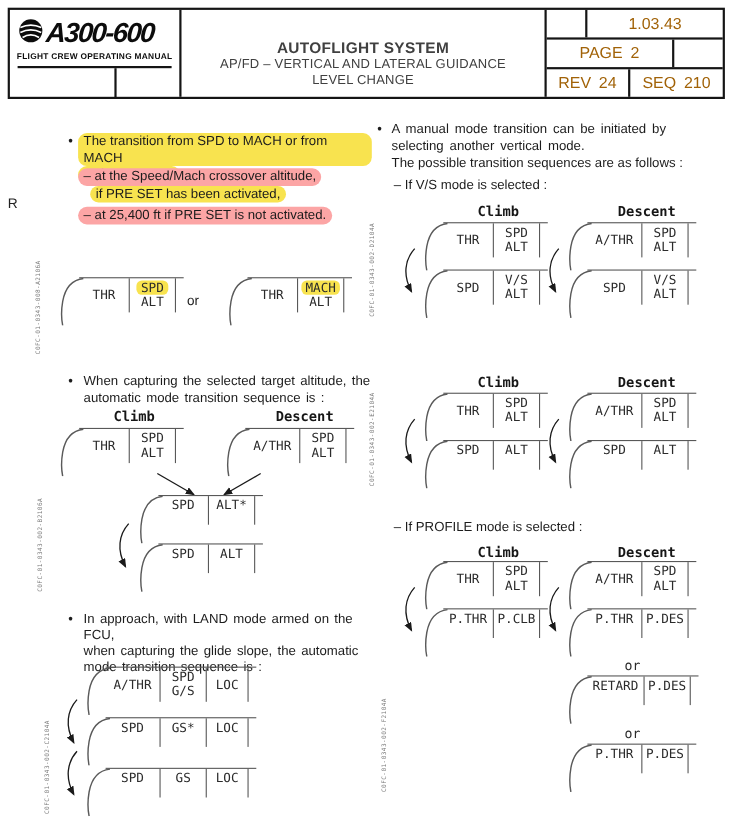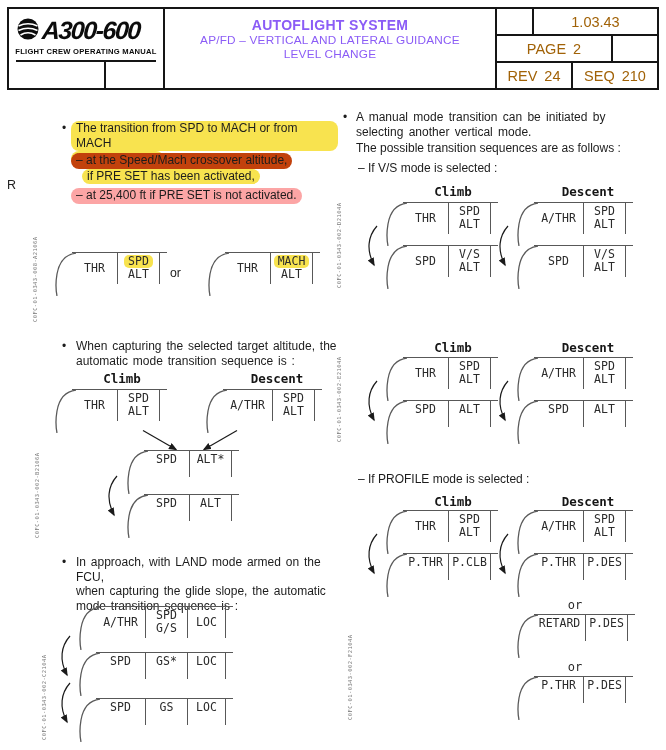--- a/index.html
+++ b/index.html
@@ -7,21 +7,21 @@
         font-family:"Liberation Sans",sans-serif;color:#1c1c1c;}
   
   .hdr{position:absolute;left:7px;top:7px;width:648px;height:79px;border:2px solid #151515;display:flex;}
   .hcell{box-sizing:border-box;}
   .h-logo{width:156px;border-right:2px solid #151515;padding-top:7px;display:flex;flex-direction:column;}
   .brandrow{display:flex;align-items:center;padding-left:7px;}
   .brand{font-style:italic;font-weight:800;font-size:25px;letter-spacing:-1.5px;color:#0c0c0c;margin-left:2px;transform:skewX(-4deg);white-space:nowrap;}
   .fcom{font-size:7.6px;font-weight:bold;text-align:center;letter-spacing:.25px;margin-top:2px;color:#0c0c0c;white-space:nowrap;}
   .logoblank{margin:4px 7px 0 7px;border-top:2px solid #151515;flex:1;position:relative;}
   .tick{position:absolute;left:63%;top:0;bottom:-2px;width:2px;background:#151515;}
-  .h-center{flex:1;border-right:2px solid #151515;display:flex;flex-direction:column;justify-content:flex-start;padding:8px 4px 9px;text-align:center;color:#8b5cf6;}
+  .h-center{flex:1;border-right:2px solid #151515;display:flex;flex-direction:column;justify-content:flex-end;padding:8px 4px 9px;text-align:center;color:#404040;}
   .h-title{font-weight:bold;font-size:14px;letter-spacing:.3px;}
   .h-sub{font-size:11.8px;letter-spacing:.2px;}
   .h-ref{width:160px;display:flex;flex-direction:column;font-size:14.5px;color:#a16207;word-spacing:3px;}
   .h-ref .row{flex:1;display:flex;align-items:center;}
   .h-ref .row1,.h-ref .row2{border-bottom:2px solid #151515;}
   .rcell{display:flex;align-items:center;justify-content:center;height:100%;box-sizing:border-box;}
   
   .abs{position:absolute;}
   .txt{font-size:12px;line-height:14.6px;}
   .heading{font-weight:bold;font-size:12.2px;letter-spacing:.2px;border-bottom:1.5px solid #111;padding-bottom:1px;}
@@ -99,21 +99,21 @@
   </div>
 
 
   <span class="abs dot" style="left:62px;top:121px;">•</span>
   <div class="abs txt" style="left:76px;top:121px;width:262px;">
     <span class="hl" style="background: rgb(248, 227, 79);">The transition from SPD to MACH or from MACH</span><br>
     <span class="hl" style="background: rgb(248, 227, 79);">to SPD occurs :</span>
   </div>
 
   <div class="abs txt" style="left:76px;top:153px;width:262px;">
-    <span class="hl" style="background: #c2410c;">– at the Speed/Mach crossover altitude,</span><br>
+    <span class="hl" style="background: #fca5a5;">– at the Speed/Mach crossover altitude,</span><br>
     <span class="hl ind" style="margin-left: 6px; background: rgb(248, 227, 79);">if PRE SET has been activated,</span>
   </div>
   <span class="abs rmark" style="left:7px;top:178px;">R</span>
   <div class="abs txt" style="left:76px;top:188px;width:262px;">
     <span class="hl" style="background: #fca5a5;">– at 25,400 ft if PRE SET is not activated.</span>
   </div>
 
   <div class="abs vcode" style="left:32px;top:230px;height:92px;">C0FC-01-0343-008-A2106A</div>
 
   <div class="fma" style="left:52px;top:252px;">

